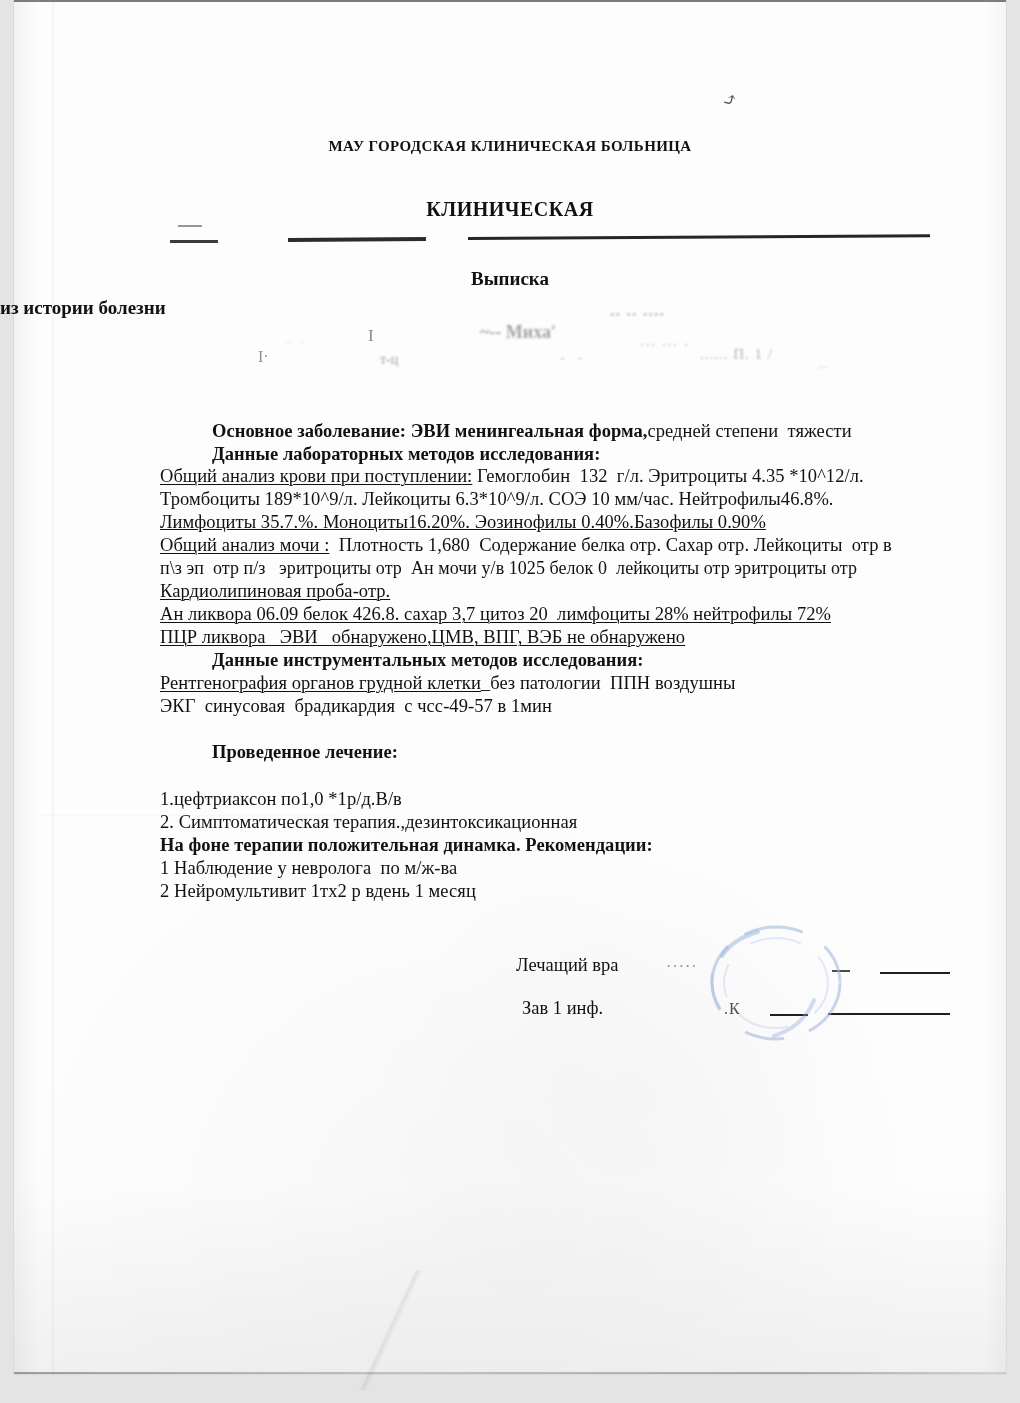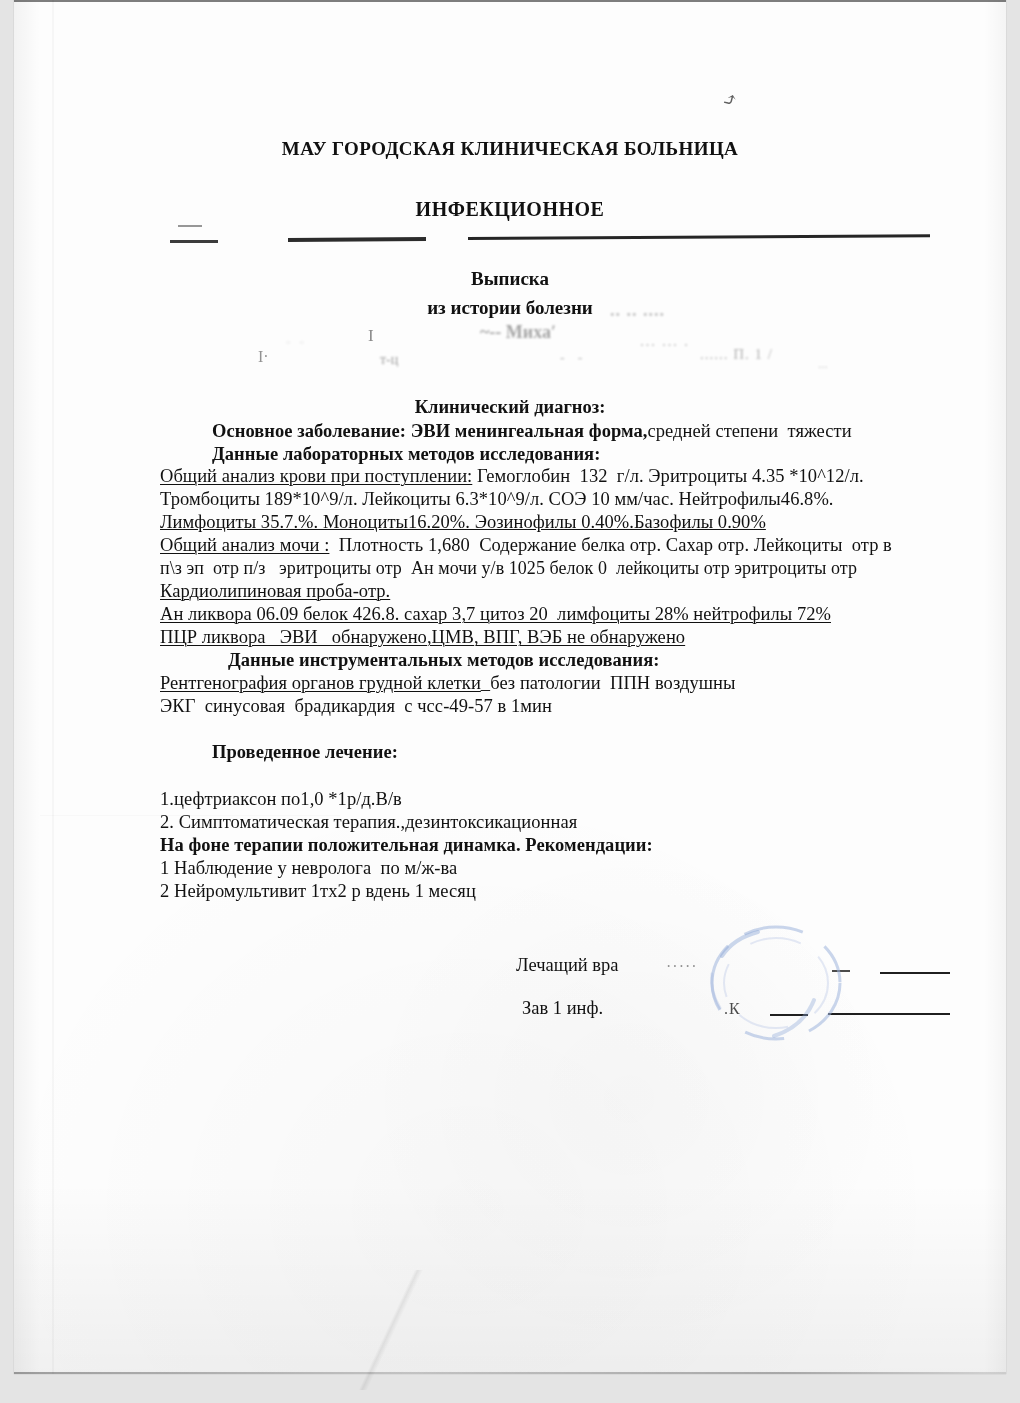--- a/index.html
+++ b/index.html
@@ -69,21 +69,21 @@
     position: absolute;
     inset: 0;
     color: #111;
   }
   .line { position: absolute; white-space: pre; }
 
   .title-main {
     left: 0; right: 0;
     text-align: center;
     top: 138px;
-    font-size: 19px;
+    font-size: 15px;
     font-weight: bold;
     letter-spacing: .4px;
     font-family: "Liberation Serif", "DejaVu Serif", serif;
   }
   .title-dept {
     left: 0; right: 0;
     text-align: center;
     top: 198px;
     font-size: 20px;
     font-weight: bold;
@@ -99,21 +99,21 @@
   .seg-c { left: 308px; top: 1px;  width: 462px; height: 2.5px; opacity: .95;
            transform: rotate(-.35deg); transform-origin: left center; }
   .seg-tick { left: 18px; top: -11px; width: 24px; height: 2px; opacity: .45; }
 
   .vypiska {
     left: 0; right: 0; text-align: center;
     top: 268px;
     font-size: 19px; font-weight: bold;
   }
   .iz-istorii {
-    left: 0; right: 0; text-align: center;
+    left: 0; right: 0; text-align: left;
     top: 297px;
     font-size: 19px; font-weight: bold;
   }
   
   .faded { position: absolute; color: #2a2a2a; white-space: pre; }
   .f1 { left: 610px; top: 300px; font-size: 18px; font-weight: bold; opacity: .30;
         filter: blur(.8px); letter-spacing: 1px; }
   .f2 { left: 368px; top: 326px; font-size: 17px; opacity: .55; filter: blur(.6px); }
   .f3 { left: 480px; top: 322px; font-size: 18px; font-weight: bold; opacity: .42; filter: blur(1px); }
   .f4 { left: 640px; top: 332px; font-size: 16px; opacity: .28; filter: blur(1.1px); letter-spacing: 1.5px; }
@@ -170,21 +170,21 @@
   <div class="crease crease-v"></div>
   <div class="crease crease-h1"></div>
   <div class="crease crease-d"></div>
   <div class="paper-edge"></div>
 
   <div class="doc">
 
     <div class="stray-mark">⤴</div>
 
     <div class="line title-main">МАУ ГОРОДСКАЯ КЛИНИЧЕСКАЯ БОЛЬНИЦА</div>
-    <div class="line title-dept">ИНФЕКЦИОННОЕ</div>
+    <div class="line title-dept">КЛИНИЧЕСКАЯ</div>
 
     <div class="rule-wrap">
       <div class="rule-seg seg-tick"></div>
       <div class="rule-seg seg-a"></div>
       <div class="rule-seg seg-b"></div>
       <div class="rule-seg seg-c"></div>
     </div>
 
     <div class="line vypiska">Выписка</div>
     <div class="line iz-istorii">из истории болезни</div>
@@ -193,41 +193,40 @@
     <div class="faded f10">- -</div>
     <div class="faded f3">~-- Михаʹ</div>
     <div class="faded f2">I</div>
     <div class="faded f4">... ... .</div>
     <div class="faded f5">I·</div>
     <div class="faded f6">т-ц</div>
     <div class="faded f7">-  -</div>
     <div class="faded f8">...... П. 1 /</div>
     <div class="faded f9">...</div>
 
-    <div class="line h-center" style="top:397px;">Клинический диагноз:</div>
 
     <div class="line body-line indent" style="top:421px;"><span class="bold">Основное заболевание:</span><span class="bold"> ЭВИ менингеальная форма,</span><span>средней степени  тяжести</span></div>
 
     <div class="line body-line indent bold" style="top:444px;">Данные лабораторных методов исследования:</div>
 
     <div class="line body-line" style="top:466px;text-align:right;"><span class="u">Общий анализ крови при поступлении:</span><span> Гемоглобин  132  г/л. Эритроциты 4.35 *10^12/л.</span></div>
 
     <div class="line body-line" style="top:489px;">Тромбоциты 189*10^9/л. Лейкоциты 6.3*10^9/л. СОЭ 10 мм/час. Нейтрофилы46.8%.</div>
     <div class="line body-line" style="top:512px;text-decoration:underline;">Лимфоциты 35.7.%. Моноциты16.20%. Эозинофилы 0.40%.Базофилы 0.90%</div>
 
     <div class="line body-line" style="top:535px;"><span class="u">Общий анализ мочи :</span><span>  Плотность 1,680  Содержание белка отр. Сахар отр. Лейкоциты  отр в</span></div>
 
     <div class="line body-line" style="top:558px; font-size:18px;">п\з эп  отр п/з   эритроциты отр  Ан мочи у/в 1025 белок 0  лейкоциты отр эритроциты отр</div>
 
     <div class="line body-line u" style="top:581px;">Кардиолипиновая проба-отр.</div>
 
     <div class="line body-line u" style="top:604px;">Ан ликвора 06.09 белок 426.8. сахар 3,7 цитоз 20  лимфоциты 28% нейтрофилы 72%</div>
     <div class="line body-line u" style="top:627px;">ПЦР ликвора   ЭВИ   обнаружено,ЦМВ, ВПГ, ВЭБ не обнаружено</div>
 
-    <div class="line body-line indent bold" style="top:650px;margin-left:16px;">Данные инструментальных методов исследования:</div>
+    <div class="line body-line indent bold" style="top:650px;">Данные инструментальных методов исследования:</div>
 
     <div class="line body-line" style="top:673px;"><span class="u">Рентгенография органов грудной клетки</span><span>_без патологии  ППН воздушны</span></div>
 
     <div class="line body-line" style="top:696px;">ЭКГ  синусовая  брадикардия  с чсс-49-57 в 1мин</div>
 
     <div class="line body-line indent bold" style="top:742px;">Проведенное лечение:</div>
 
     <div class="line body-line" style="top:789px;">1.цефтриаксон по1,0 *1р/д.В/в</div>
     <div class="line body-line" style="top:812px;">2. Симптоматическая терапия.,дезинтоксикационная</div>
 

